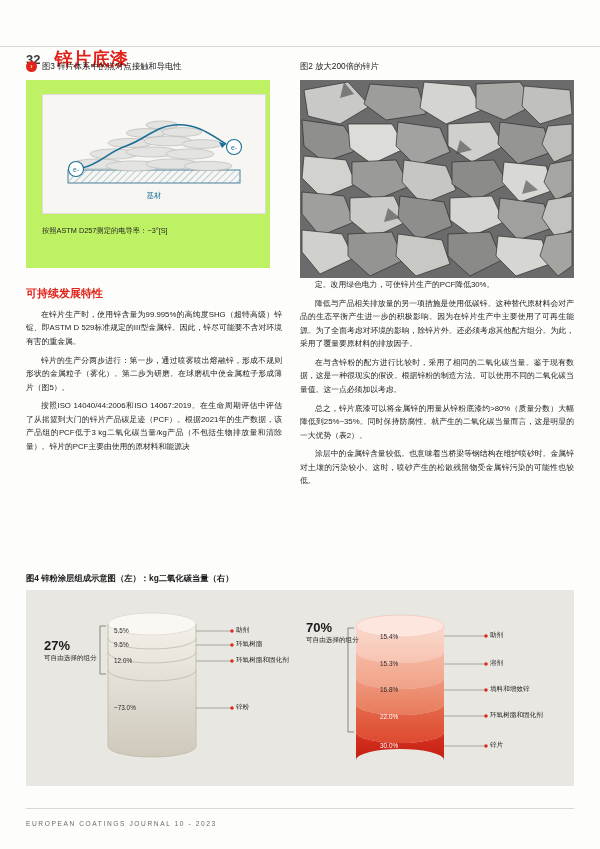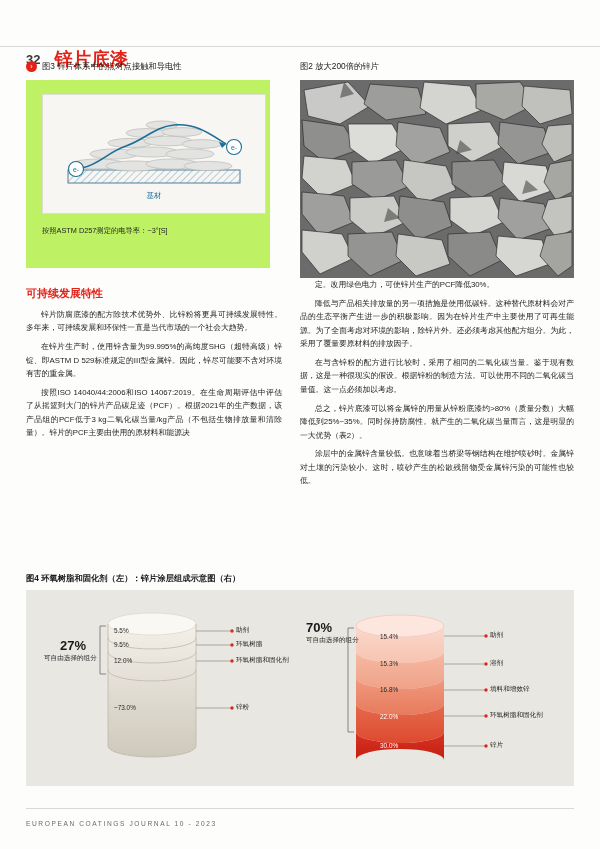--- a/index.html
+++ b/index.html
@@ -251,22 +251,22 @@
         <text x="34" y="78" font-size="7" text-anchor="middle" fill="#1b6e96" font-family="Liberation Sans, sans-serif">e-</text>
         <text x="192" y="56" font-size="7" text-anchor="middle" fill="#1b6e96" font-family="Liberation Sans, sans-serif">e-</text>
 
         <text x="112" y="104" font-size="7.5" text-anchor="middle" fill="#1b6e96" font-family="Liberation Sans, sans-serif">基材</text>
       </svg>
       <div class="fig3-note">按照ASTM D257测定的电导率：~3°[S]</div>
     </div>
 
     <div class="section-title">可持续发展特性</div>
 
-    <p class="body">锌片防腐底漆的配方除技术优势外、比锌粉将更具可持续发展特性。多年来，可持续发展和环保性一直是当代市场的一个社会大趋势。</p>
     <p class="body">在锌片生产时，使用锌含量为99.995%的高纯度SHG（超特高级）锌锭、即ASTM D 529标准规定的III型金属锌。因此，锌尽可能要不含对环境有害的重金属。</p>
+    <p class="body">锌片的生产分两步进行：第一步，通过喷雾喷出熔融锌，形成不规则形状的金属粒子（雾化）。第二步为研磨。在球磨机中使金属粒子形成薄片（图5）。</p>
     <p class="body">按照ISO 14040/44:2006和ISO 14067:2019。在生命周期评估中评估了从摇篮到大门的锌片产品碳足迹（PCF）。根据2021年的生产数据，该产品组的PCF低于3 kg二氧化碳当量/kg产品（不包括生物排放量和清除量）。锌片的PCF主要由使用的原材料和能源决</p>
   </div>
 
   <div class="col-right">
 
     <div class="fig-caption">
       <span>图2 放大200倍的锌片</span>
     </div>
 
     <div class="fig2-photo">
@@ -312,21 +312,21 @@
       </svg>
     </div>
 
     <p class="body">定。改用绿色电力，可使锌片生产的PCF降低30%。</p>
     <p class="body">降低与产品相关排放量的另一项措施是使用低碳锌。这种替代原材料会对产品的生态平衡产生进一步的积极影响。因为在锌片生产中主要使用了可再生能源。为了全面考虑对环境的影响，除锌片外。还必须考虑其他配方组分。为此，采用了覆量要原材料的排放因子。</p>
     <p class="body">在与含锌粉的配方进行比较时，采用了相同的二氧化碳当量。鉴于现有数据，这是一种很现实的假设。根据锌粉的制造方法。可以使用不同的二氧化碳当量值。这一点必须加以考虑。</p>
     <p class="body">总之，锌片底漆可以将金属锌的用量从锌粉底漆约&gt;80%（质量分数）大幅降低到25%~35%。同时保持防腐性。就产生的二氧化碳当量而言，这是明显的一大优势（表2）。</p>
     <p class="body">涂层中的金属锌含量较低。也意味着当桥梁等钢结构在维护喷砂时。金属锌对土壤的污染较小。这时，喷砂产生的松散残留物受金属锌污染的可能性也较低。</p>
   </div>
 
-  <div class="fig4-caption">图4 环氧树脂和固化剂（左）：锌片涂层组成示意图（右）</div>
+  <div class="fig4-caption">图4 锌粉涂层组成示意图（左）：kg二氧化碳当量（右）</div>
   <div class="fig4-panel">
 
     <div class="chart-half left">
       <svg width="274" height="196" viewBox="0 0 274 196">
         <defs>
           <linearGradient id="gl" x1="0" y1="0" x2="0" y2="1">
             <stop offset="0%" stop-color="#f3f0e9"></stop>
             <stop offset="100%" stop-color="#cfc9bc"></stop>
           </linearGradient>
         </defs>
@@ -353,21 +353,21 @@
           <circle cx="206" cy="71" r="1.7"></circle>
           <circle cx="206" cy="118" r="1.7"></circle>
         </g>
 
         <g stroke="#5d5d58" stroke-width="0.7" fill="none">
           <line x1="74" y1="36" x2="74" y2="84"></line>
           <line x1="74" y1="36" x2="80" y2="36"></line>
           <line x1="74" y1="84" x2="80" y2="84"></line>
         </g>
       </svg>
-      <div class="pct-big" style="left:34px; top:48px;">27%</div>
+      <div class="pct-big" style="left:18px; top:48px;">27%</div>
       <div class="pct-sub" style="left:18px; top:64px;">可自由选择的组分</div>
 
       <div class="slice-val" style="left:88px; top:37px;">5.5%</div>
       <div class="slice-val" style="left:88px; top:51px;">9.5%</div>
       <div class="slice-val" style="left:88px; top:67px;">12.0%</div>
       <div class="slice-val" style="left:88px; top:114px;">~73.0%</div>
 
       <div class="leader-label" style="left:210px; top:36px;">助剂</div>
       <div class="leader-label" style="left:210px; top:50px;">环氧树脂</div>
       <div class="leader-label" style="left:210px; top:66px;">环氧树脂和固化剂</div>

